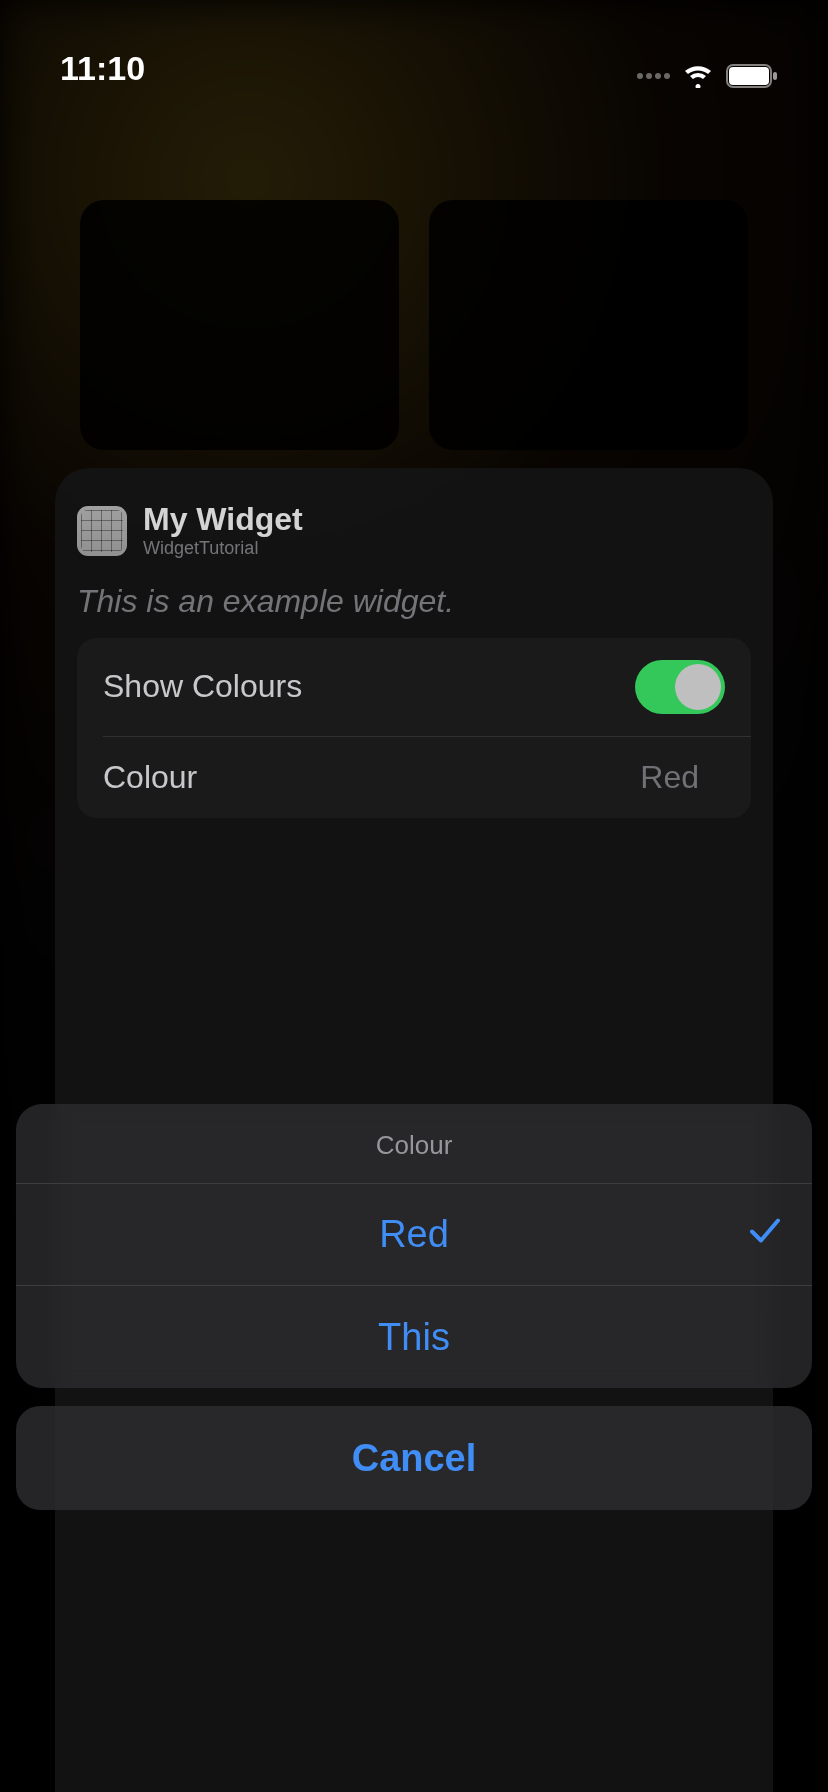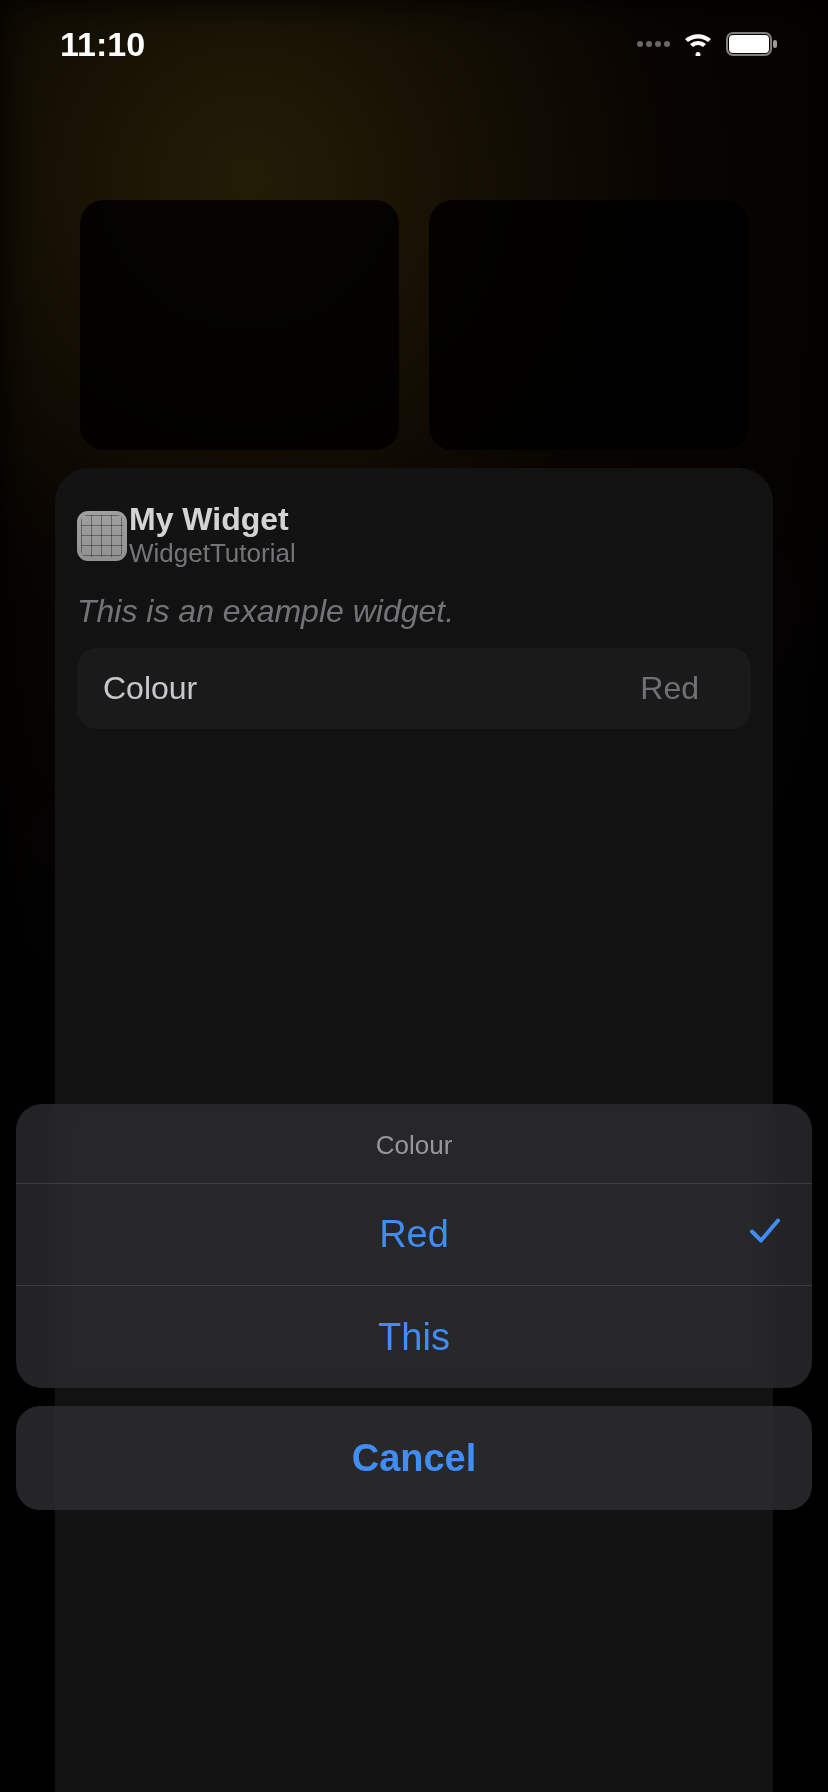--- a/index.html
+++ b/index.html
@@ -26,21 +26,21 @@
       inset: 0;
       background: rgba(0,0,0,0.55);
     }
     .status-bar {
       position: absolute;
       top: 0;
       left: 0;
       right: 0;
       height: 88px;
       display: flex;
-      align-items: center;
+      align-items: flex-end;
       justify-content: space-between;
       padding: 0 50px 0 60px;
       z-index: 10;
     }
     .status-time {
       color: #fff;
       font-size: 34px;
       font-weight: 600;
     }
     .status-right {
@@ -84,21 +84,21 @@
       left: 55px;
       right: 55px;
       bottom: 0;
       background: rgba(20,20,22,0.88);
       border-radius: 34px 34px 0 0;
       padding: 34px 0 0 0;
     }
     .widget-header {
       display: flex;
       align-items: center;
-      gap: 2px;
+      gap: 16px;
       padding: 0 22px;
     }
     .widget-app-icon {
       width: 50px;
       height: 50px;
       border-radius: 11px;
       background: linear-gradient(180deg, #a0a0a0 0%, #909090 100%);
       position: relative;
       overflow: hidden;
     }
@@ -117,21 +117,21 @@
       flex-direction: column;
     }
     .widget-title {
       color: rgba(255,255,255,0.82);
       font-size: 32px;
       font-weight: 600;
       line-height: 1.1;
     }
     .widget-subtitle {
       color: rgba(150,150,155,0.75);
-      font-size: 26px;
+      font-size: 18px;
       line-height: 1.3;
     }
     .widget-desc {
       color: rgba(150,150,155,0.75);
       font-size: 32px;
       padding: 22px 22px 18px;
       font-style: italic;
     }
     .settings-card {
       margin: 0 22px;
@@ -267,20 +267,26 @@
 <div class="widget-config-panel">
   <div class="widget-header">
     <div class="widget-app-icon"></div>
     <div class="widget-titles">
       <div class="widget-title">My Widget</div>
       <div class="widget-subtitle">WidgetTutorial</div>
     </div>
   </div>
   <div class="widget-desc">This is an example widget.</div>
   <div class="settings-card">
+    <div class="settings-row">
+      <div class="settings-label">Show Colours</div>
+      <div class="toggle">
+        <div class="toggle-knob"></div>
+      </div>
+    </div>
     <div class="settings-row">
       <div class="settings-label">Colour</div>
       <div class="settings-value">Red</div>
     </div>
   </div>
 </div>
 
 <div class="action-sheet-wrap">
   <div class="action-sheet">
     <div class="sheet-title">Colour</div>

